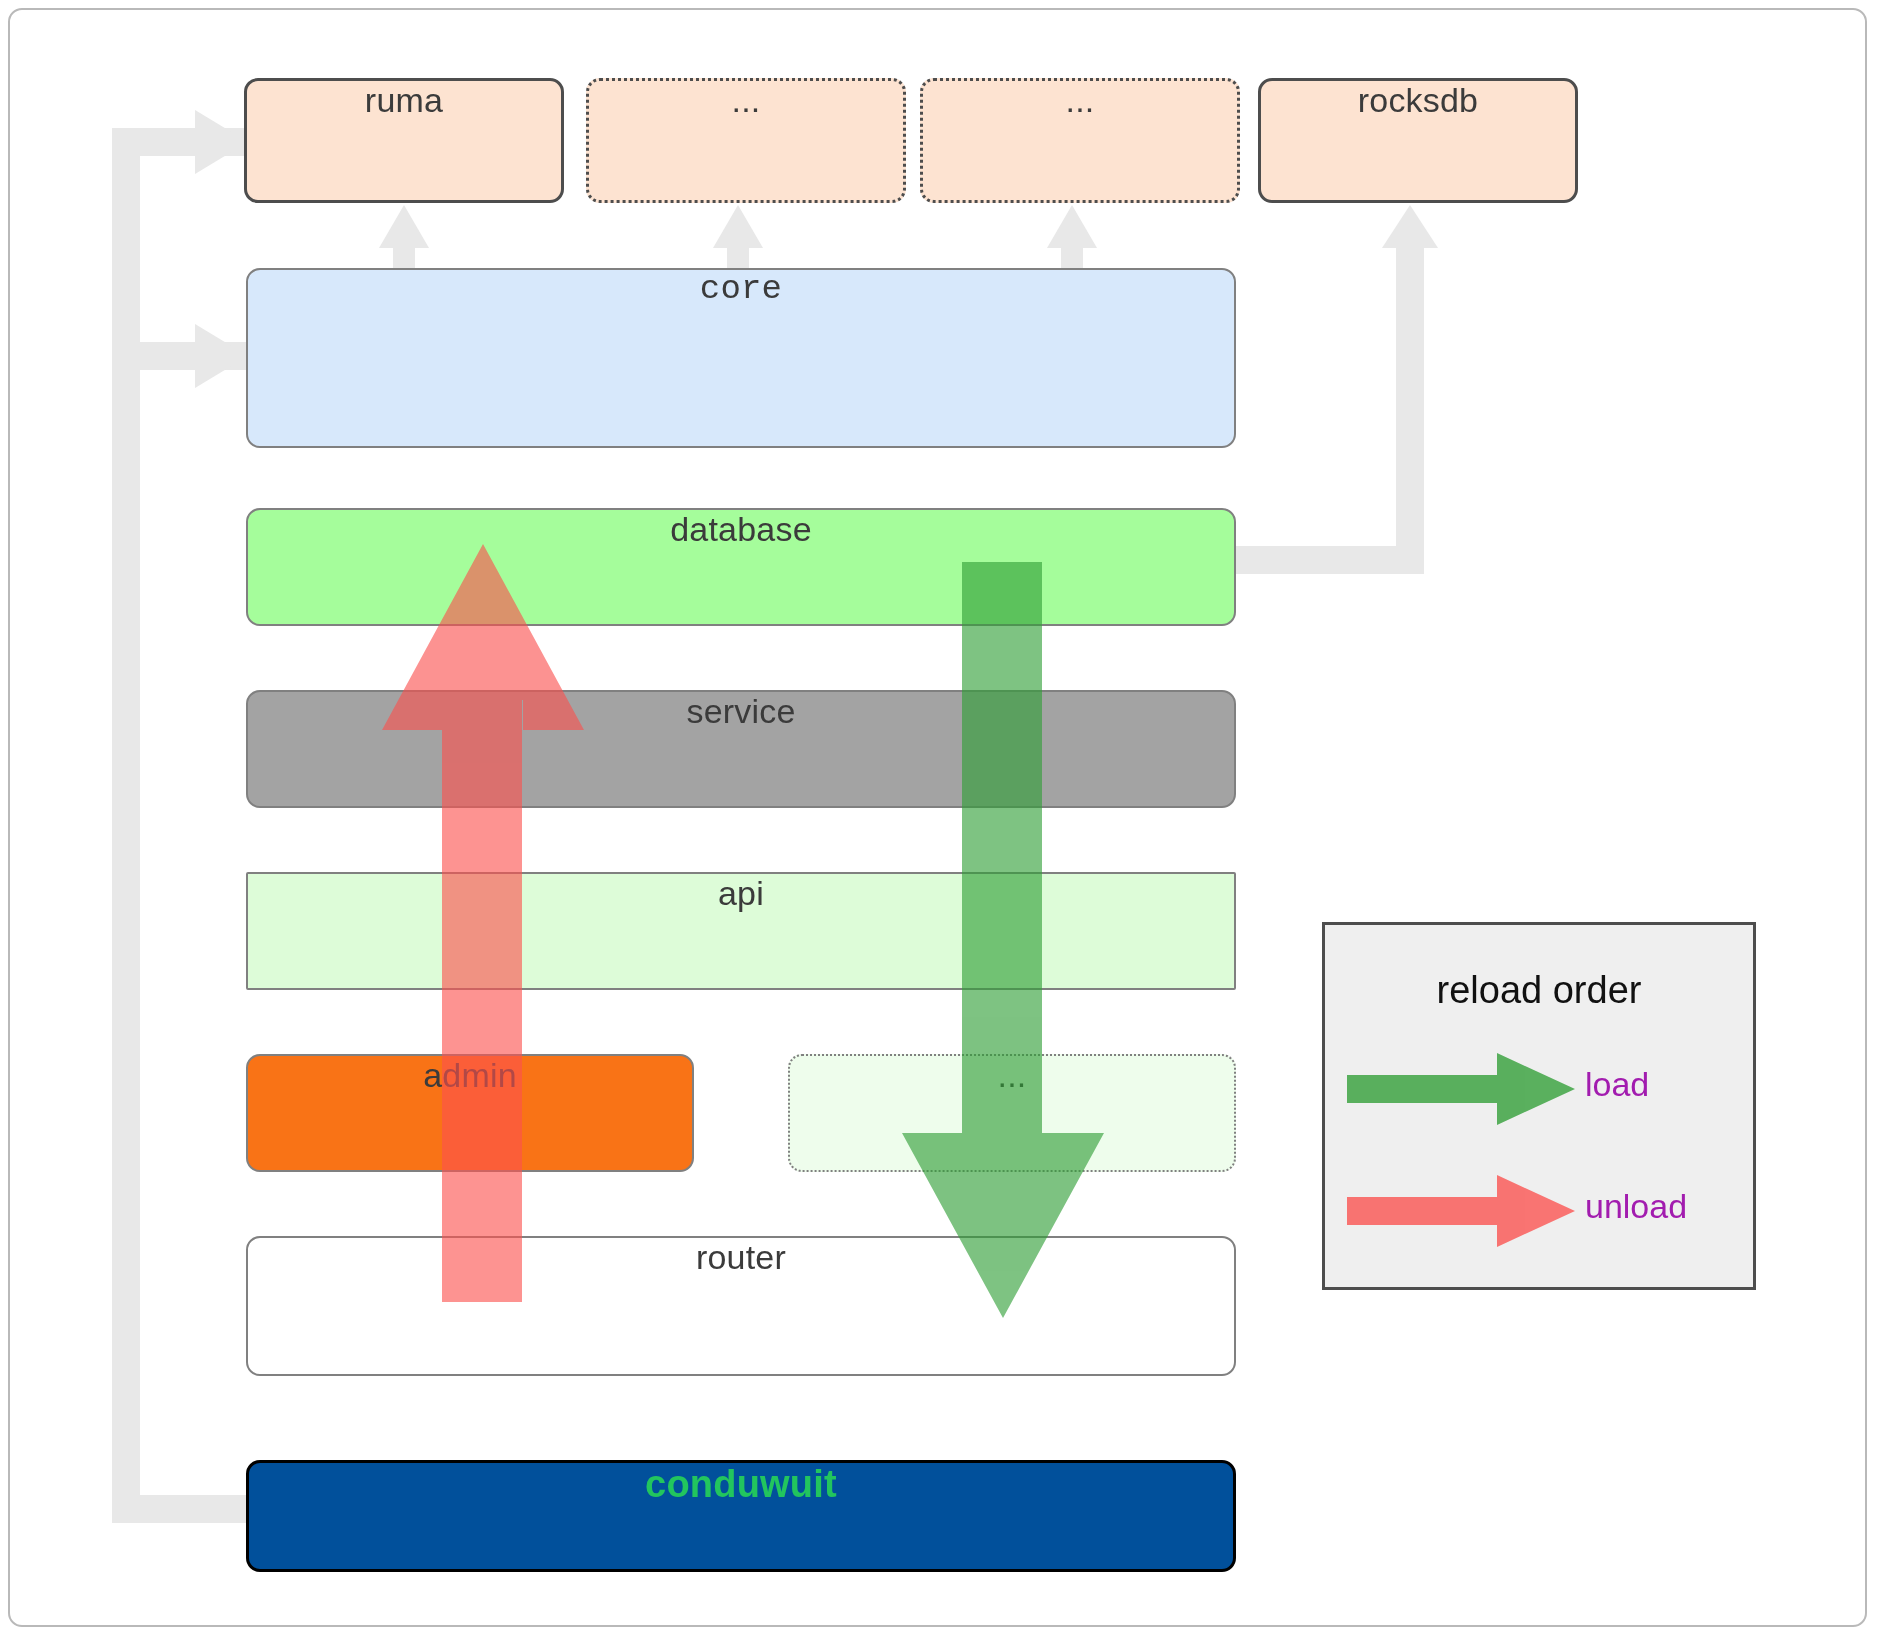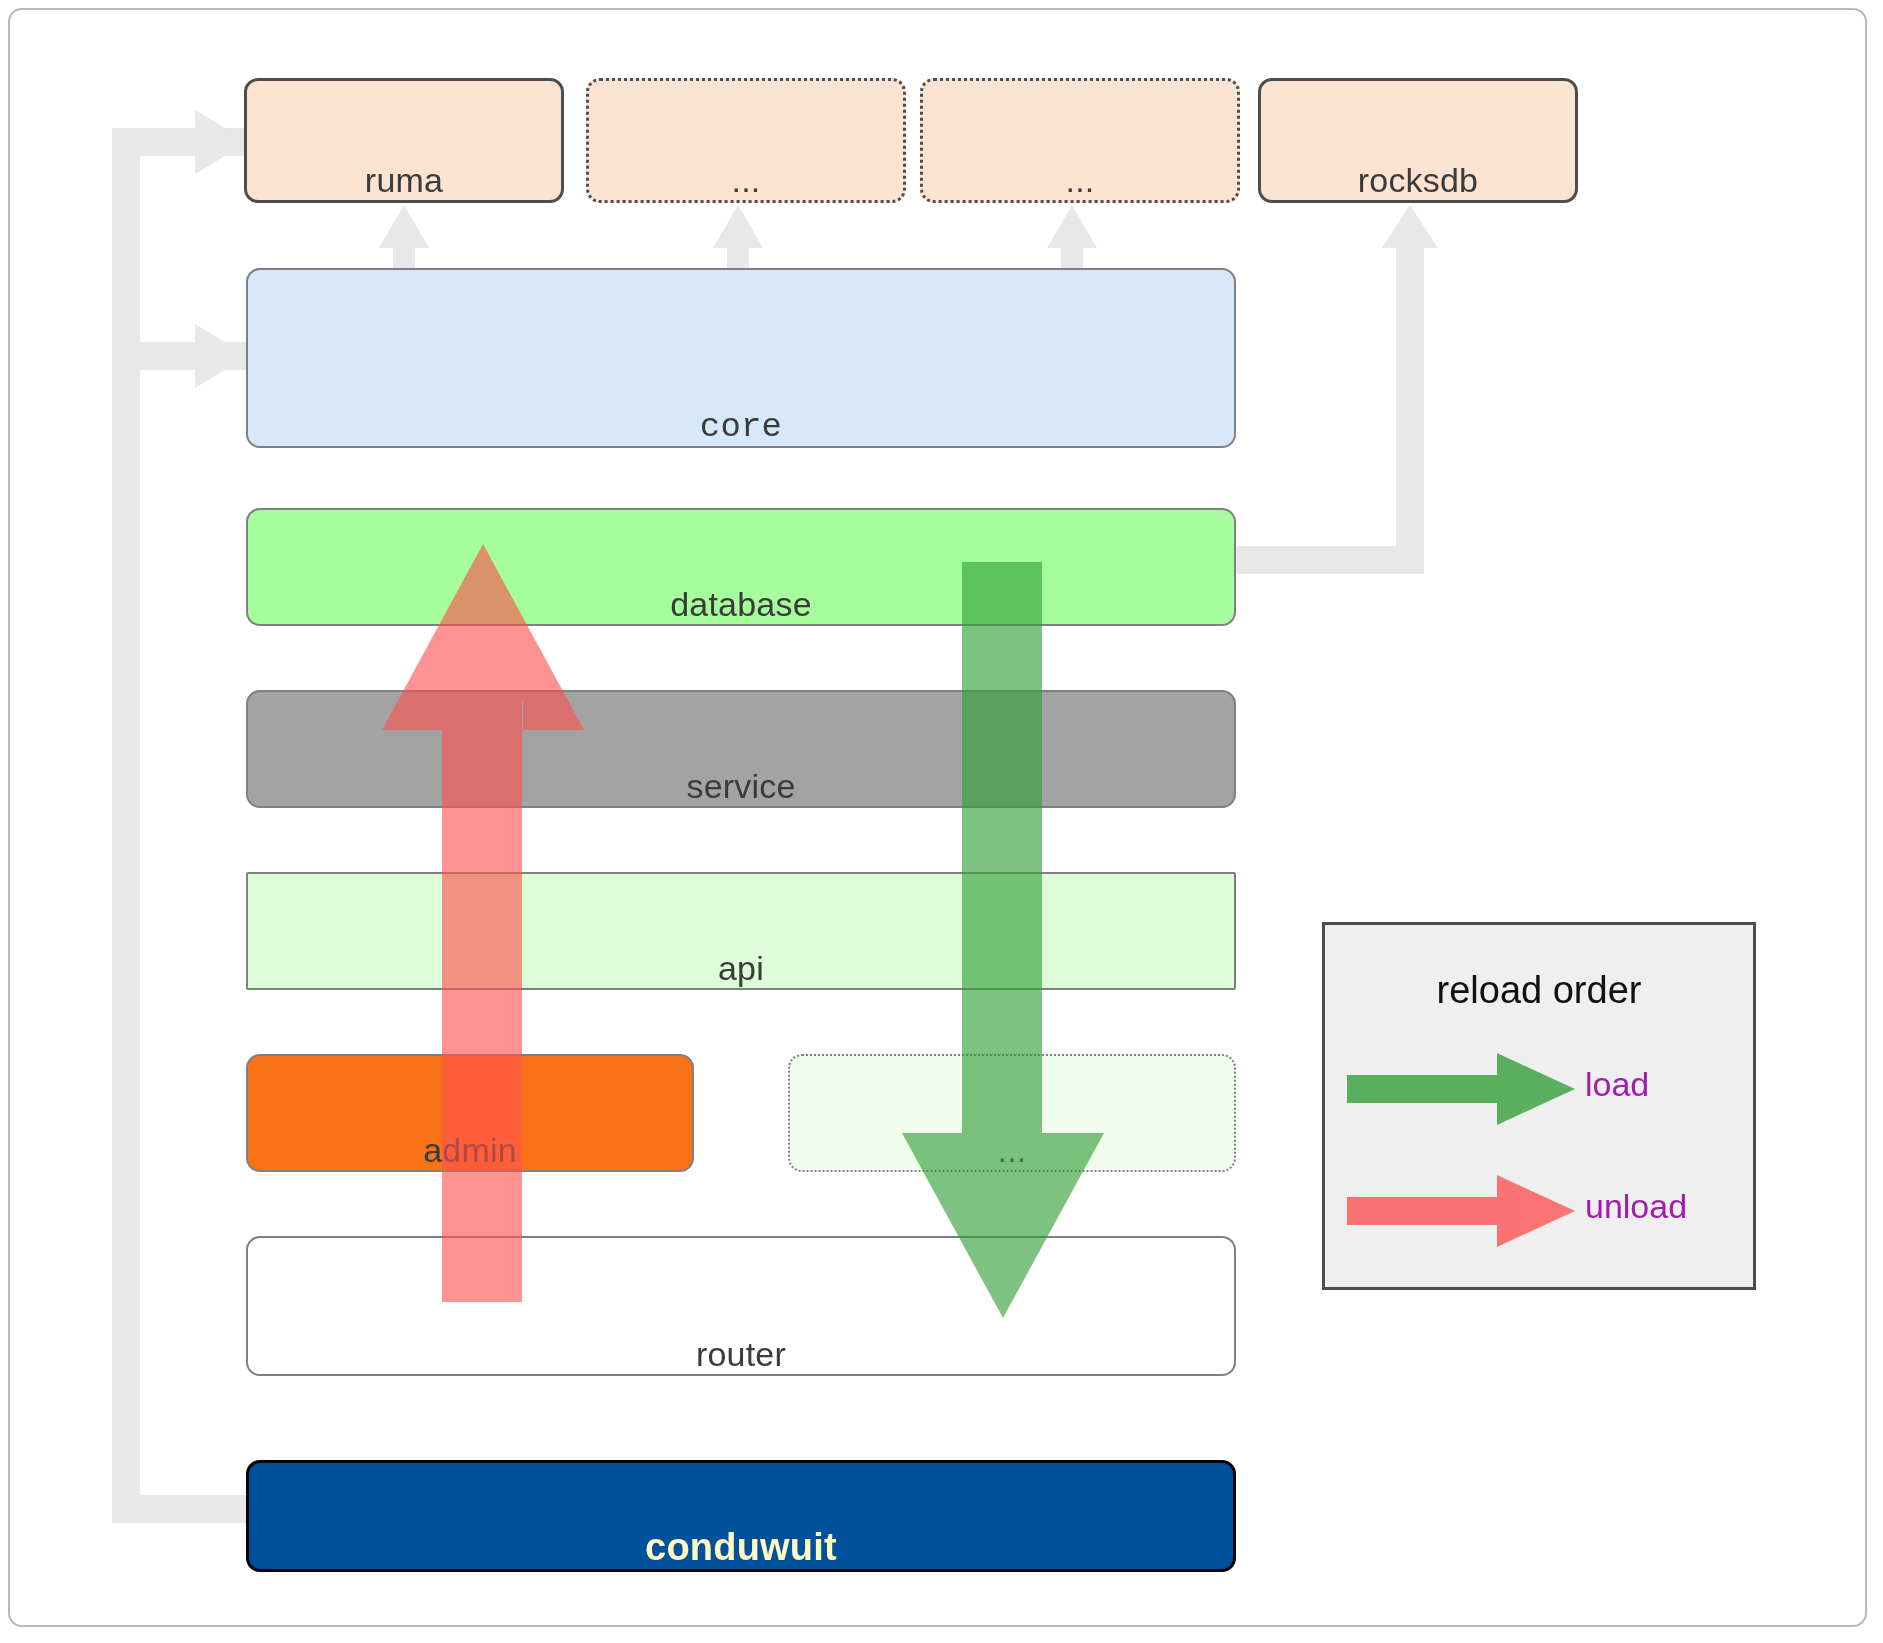--- a/index.html
+++ b/index.html
@@ -26,21 +26,21 @@
     box-sizing: border-box;
     background: #ffffff;
   }
 
   
   .node {
     position: absolute;
     box-sizing: border-box;
     border-radius: 12px;
     display: flex;
-    align-items: flex-end;
+    align-items: flex-start;
     justify-content: center;
     color: #3b3b3b;
     font-size: 34px;
     letter-spacing: 0.2px;
     z-index: 3;
   }
   .node .lbl { pointer-events: none; }
 
   .dep {
     background: #fde3d1;
@@ -84,21 +84,21 @@
   }
   .router-box {
     background: #ffffff;
     border: 2px solid #808080;
     border-radius: 14px;
   }
   .conduwuit-box {
     background: #01509b;
     border: 3px solid #000000;
     border-radius: 14px;
-    color: #fef9c3;
+    color: #22c55e;
     font-size: 38px;
     font-weight: bold;
   }
 
   
   .legend {
     position: absolute;
     left: 1322px;
     top: 922px;
     width: 434px;

